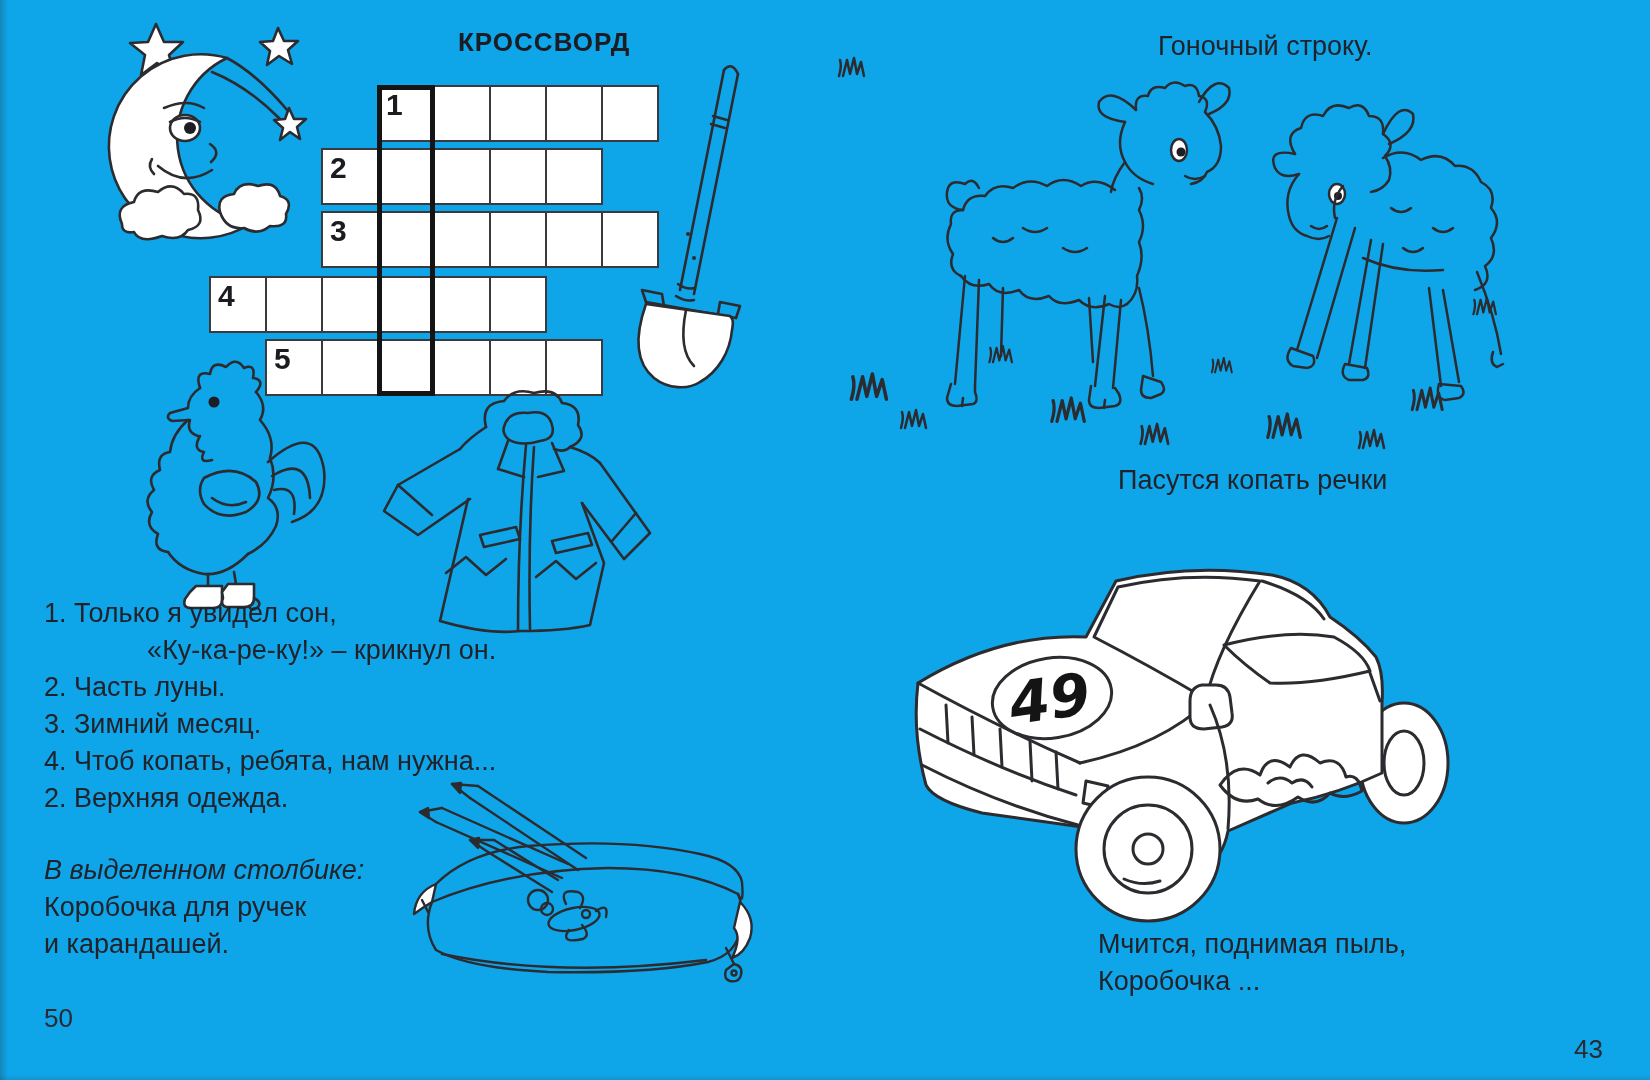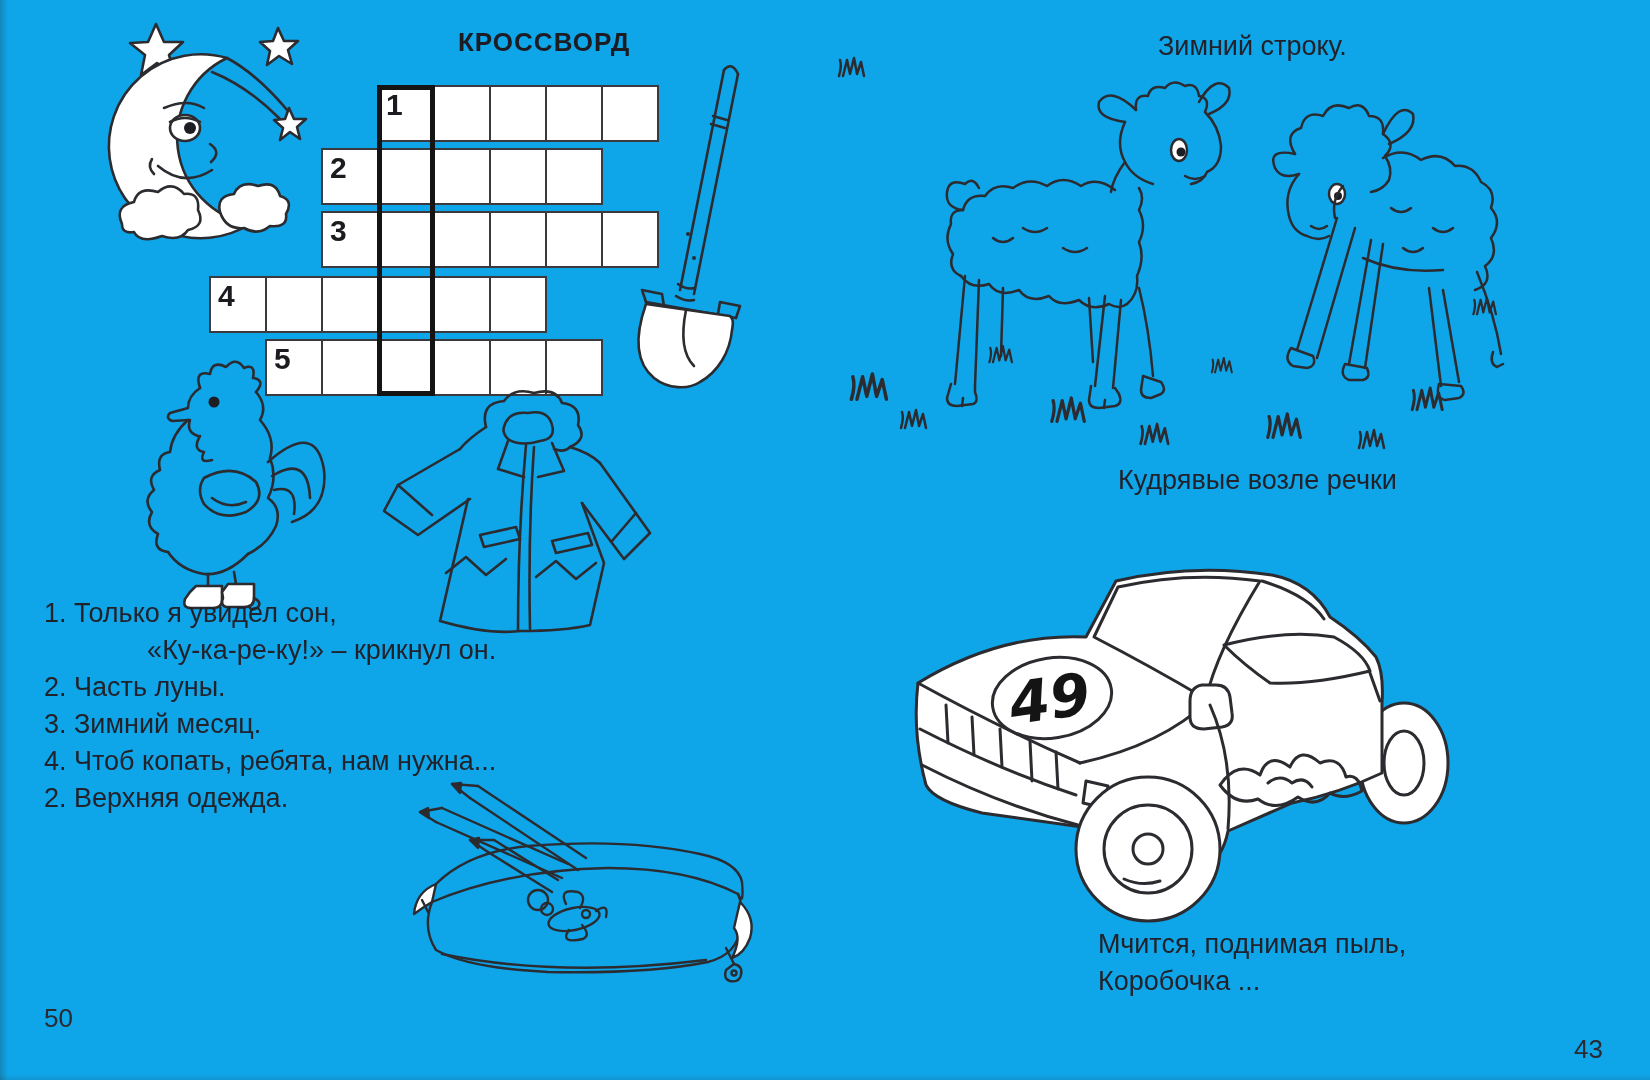--- a/index.html
+++ b/index.html
@@ -198,24 +198,29 @@
 
   <div class="abs txt" style="left:44px;top:595px;">
     <div>1. Только я увидел сон,</div>
     <div class="indent">«Ку-ка-ре-ку!» – крикнул он.</div>
     <div>2. Часть луны.</div>
     <div>3. Зимний месяц.</div>
     <div>4. Чтоб копать, ребята, нам нужна...</div>
     <div>2. Верхняя одежда.</div>
   </div>
 
+  <div class="abs txt" style="left:44px;top:852px;">
+    <div class="italic">В выделенном столбике:</div>
+    <div>Коробочка для ручек</div>
+    <div>и карандашей.</div>
+  </div>
 
   <div class="abs pgnum" style="left:44px;top:1003px;">50</div>
 
-  <div class="abs txt" style="left:1158px;top:28px;">Зимний строку.</div>
+  <div class="abs txt" style="left:1158px;top:28px;">Гоночный строку.</div>
 
   <svg class="abs" style="left:843px;top:58px;" width="665" height="390" viewBox="0 0 665 390">
     <g fill="none" stroke="#2b2b30" stroke-width="2.5" stroke-linecap="round" stroke-linejoin="round">
 
       <g>
         <path d="M293,52 Q291,36 305,38 Q308,26 322,30 Q330,20 342,28 Q354,24 356,38 Q368,40 362,54"></path>
         <path d="M293,52 Q268,28 256,44 Q252,60 282,64"></path>
         <path d="M356,44 Q372,16 386,30 Q390,46 366,56"></path>
         <path d="M282,64 Q272,86 282,104 Q290,120 310,126"></path>
         <path d="M362,54 Q376,68 378,88 Q378,108 364,114 Q360,124 348,126"></path>
@@ -276,21 +281,21 @@
         <use href="#tuft" transform="translate(372,300) scale(0.8)"></use>
         <use href="#tuft" transform="translate(430,356) scale(1.3)"></use>
         <use href="#tuft" transform="translate(574,330) scale(1.2)"></use>
         <use href="#tuft" transform="translate(634,240) scale(0.9)"></use>
         <use href="#tuft" transform="translate(520,372) scale(1.0)"></use>
       </g>
     </g>
   </svg>
 
   <div class="abs txt" style="left:1118px;top:462px;">
-    <div>Кудрявые возле речки</div>
+    <div>Пасутся копать речки</div>
   </div>
 
   <svg class="abs" style="left:872px;top:533px;" width="615" height="400" viewBox="0 0 615 400">
     <g fill="none" stroke="#2b2b30" stroke-width="3" stroke-linecap="round" stroke-linejoin="round">
       <ellipse cx="532" cy="230" rx="44" ry="60" fill="#fff"></ellipse>
       <ellipse cx="532" cy="230" rx="20" ry="32" fill="#fff"></ellipse>
       <path d="M46,150 Q128,100 214,104 L244,48 Q320,30 400,42 Q440,50 458,84 Q488,104 504,124 Q512,140 510,170 L510,240 Q468,260 420,270 L356,298 A74,74 0 0 1 210,294 L110,280 Q62,268 54,252 Q40,200 46,150 Z" fill="#fff"></path>
       <path d="M46,150 Q130,196 208,230"></path>
       <path d="M208,230 Q290,212 336,168"></path>
       <path d="M222,104 L246,54 Q316,38 388,48 Q344,120 334,166 Q280,134 222,104 Z" fill="#fff"></path>

